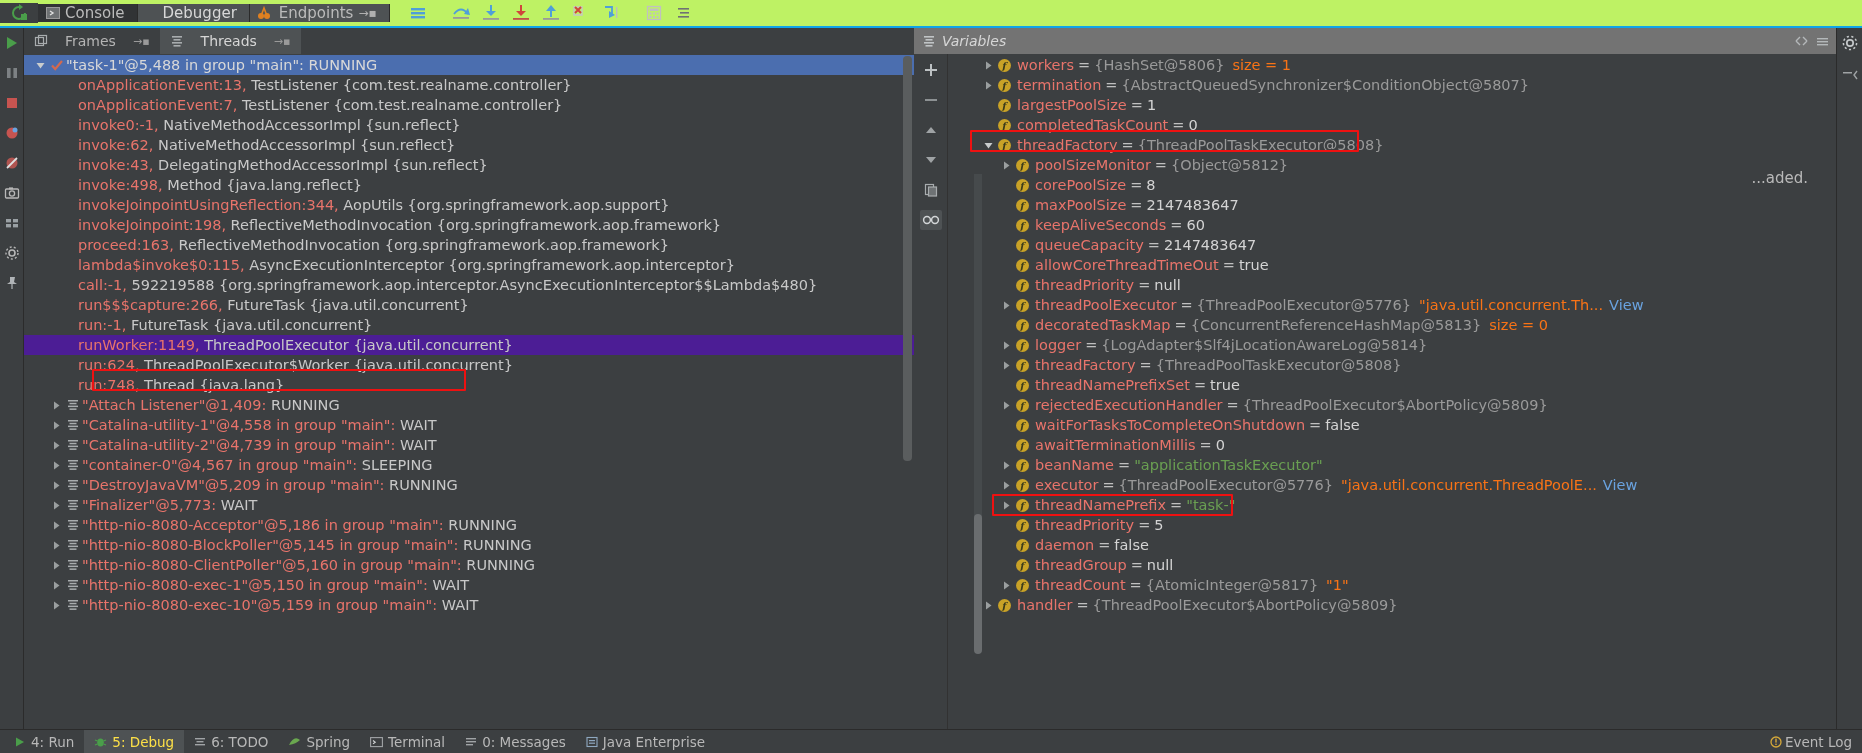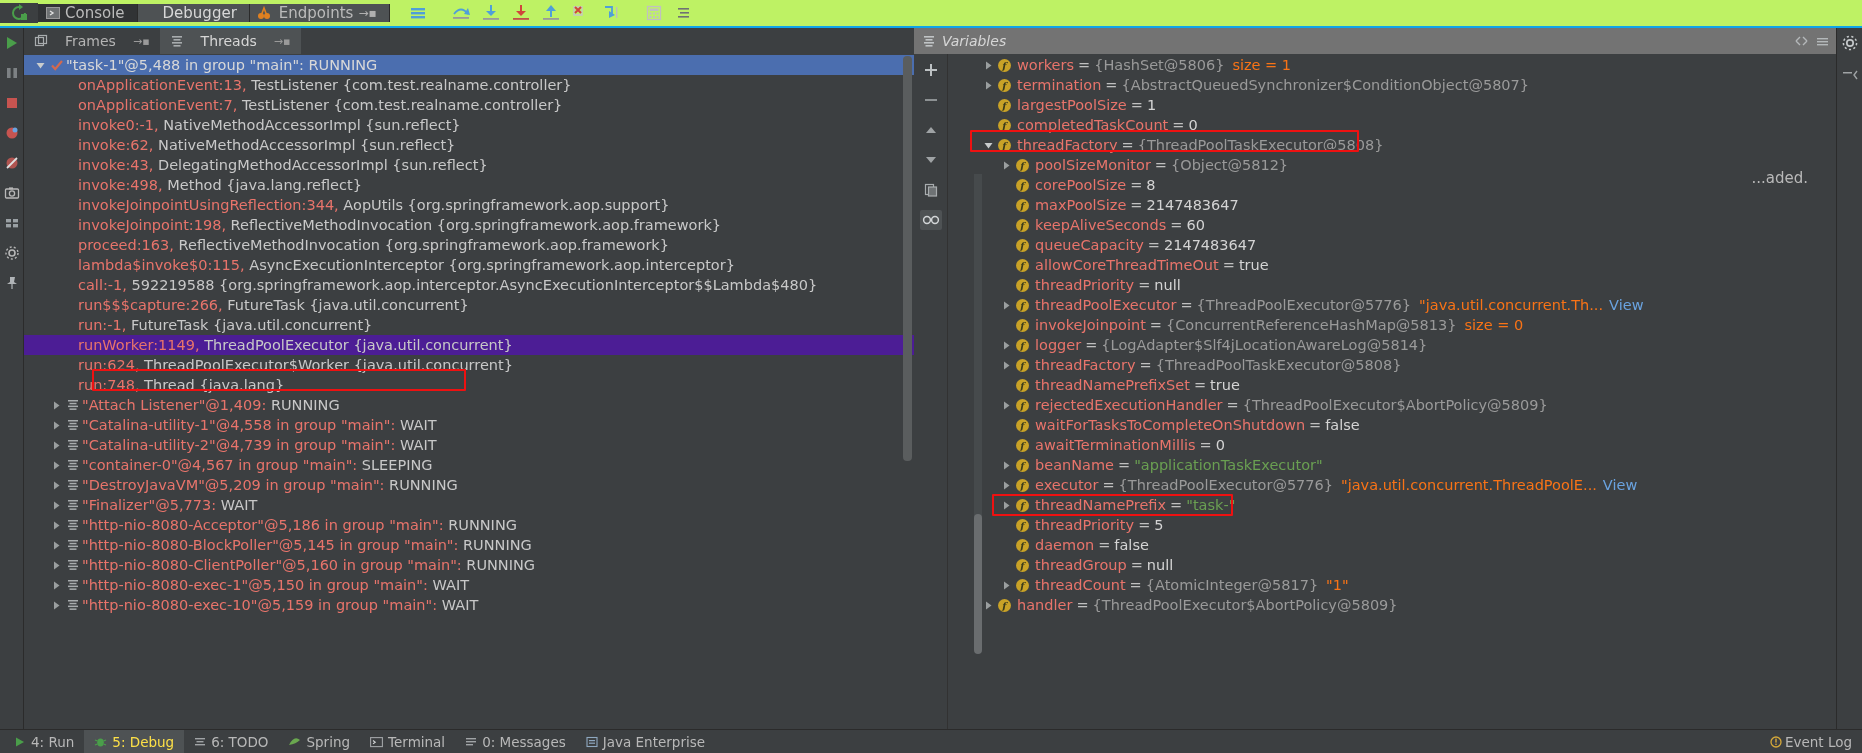--- a/index.html
+++ b/index.html
@@ -950,21 +950,21 @@
                 <span class="fico">f</span>
                 <span class="vname">threadPoolExecutor</span>
                 <span class="veq">=</span>
                 <span class="vref">{ThreadPoolExecutor@5776}</span>
                 <span class="vextra">"java.util.concurrent.Th...</span>
                 <span class="vview">View</span>
               </div>
               <div class="vrow vind-1">
                 <span class="arrow"></span>
                 <span class="fico">f</span>
-                <span class="vname">invokeJoinpoint</span>
+                <span class="vname">decoratedTaskMap</span>
                 <span class="veq">=</span>
                 <span class="vref">{ConcurrentReferenceHashMap@5813}</span>
                 <span class="vextra">size = 0</span>
               </div>
               <div class="vrow vind-1">
                 <span class="arrow">
                   <svg width="11" height="11" viewBox="0 0 11 11">
                     <path d="M3 1.5 L8.5 5.5 L3 9.5 Z" fill="#9a9e9f"></path>
                   </svg>
                 </span>

